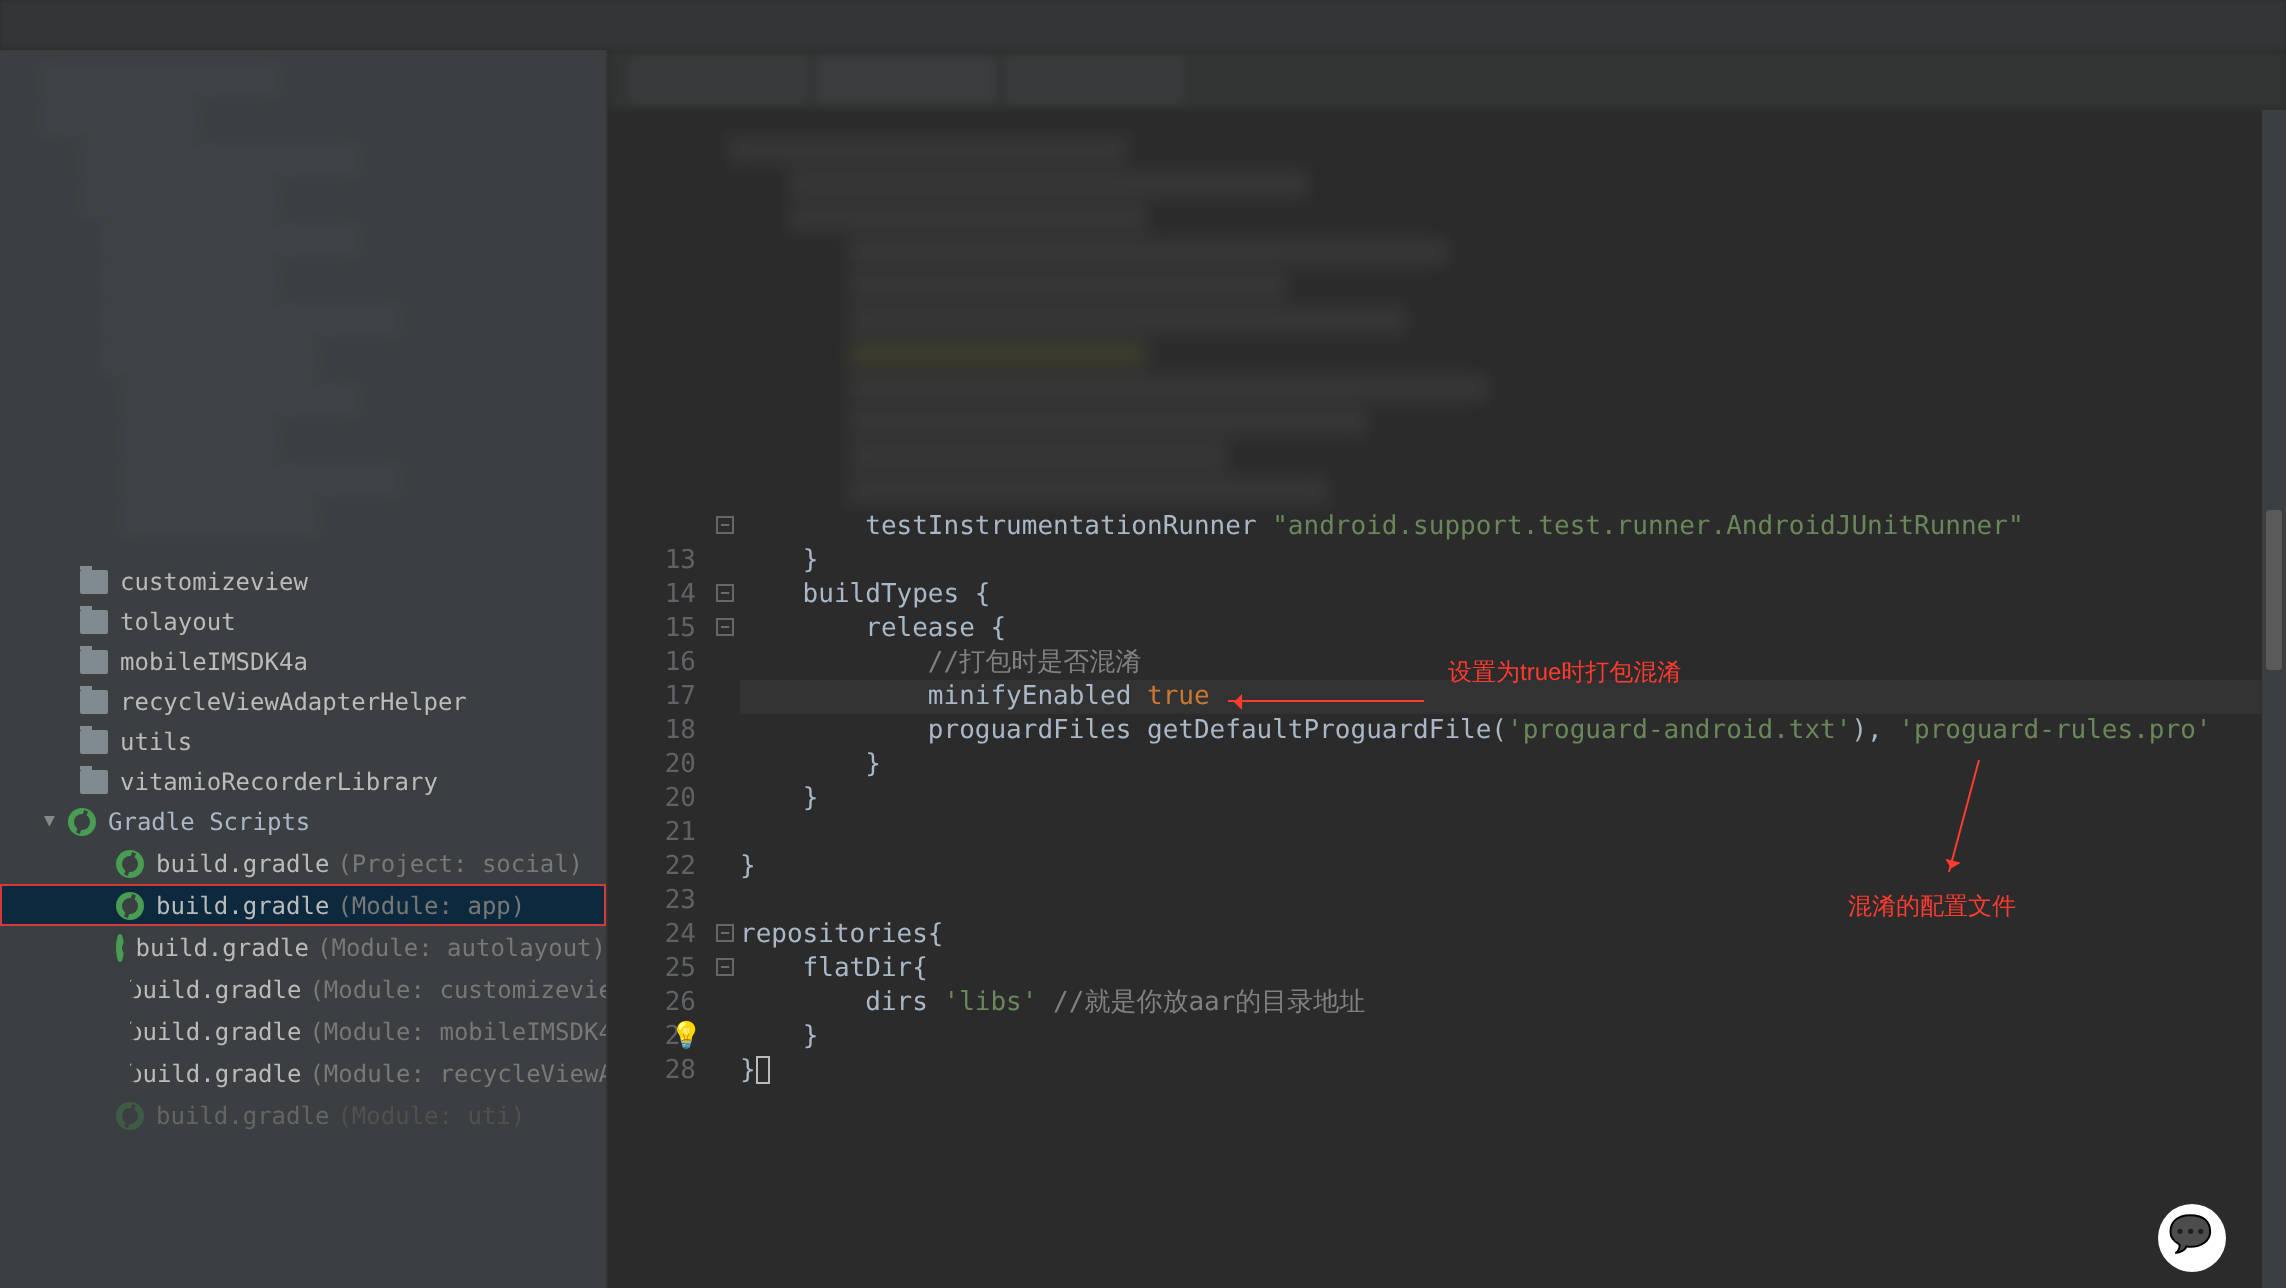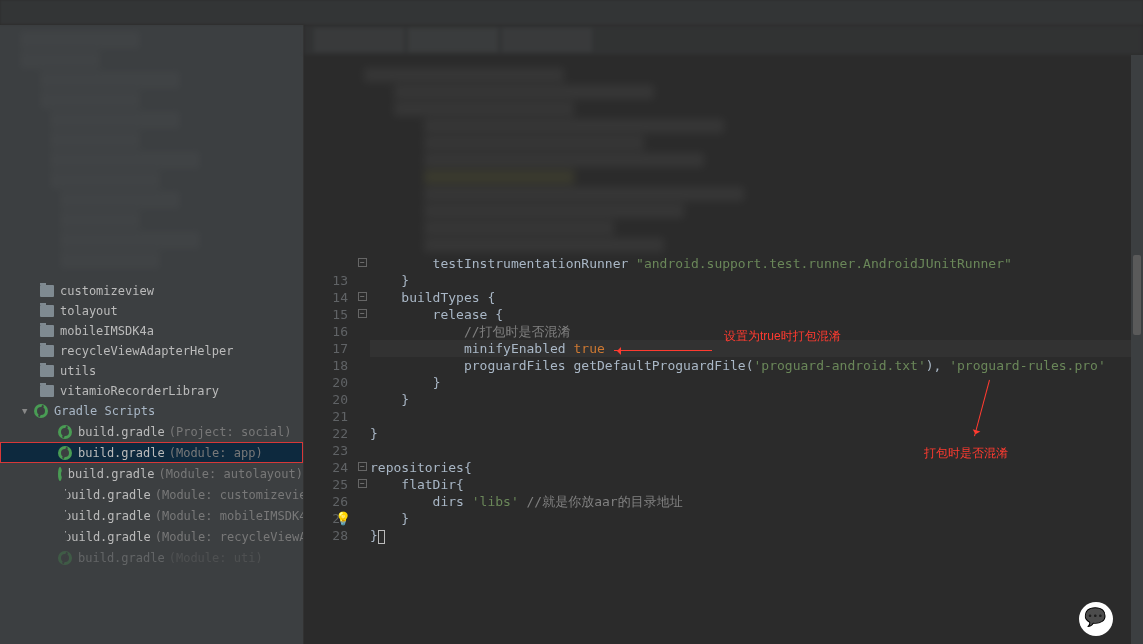--- a/index.html
+++ b/index.html
@@ -189,21 +189,21 @@
           <div class="f" style="top: 54px;">−</div>
           <div class="f" style="top: 207px;">−</div>
           <div class="f" style="top: 224px;">−</div>
         </div>
       <div class="code" id="code"><div class="code-line"><span style="position: relative;">        testInstrumentationRunner <span class="c-str">"android.support.test.runner.AndroidJUnitRunner"</span></span></div><div class="code-line"><span style="position: relative;">    <span class="c-brace">}</span></span></div><div class="code-line"><span style="position: relative;">    buildTypes <span class="c-brace">{</span></span></div><div class="code-line"><span style="position: relative;">        release <span class="c-brace">{</span></span></div><div class="code-line"><span style="position: relative;">            <span class="c-com">//打包时是否混淆</span></span></div><div class="code-line"><div class="hl-line"></div><span style="position: relative;">            minifyEnabled <span class="c-kw">true</span></span></div><div class="code-line"><span style="position: relative;">            proguardFiles getDefaultProguardFile(<span class="c-str">'proguard-android.txt'</span>), <span class="c-str">'proguard-rules.pro'</span></span></div><div class="code-line"><span style="position: relative;">        <span class="c-brace">}</span></span></div><div class="code-line"><span style="position: relative;">    <span class="c-brace">}</span></span></div><div class="code-line"><span style="position: relative;"></span></div><div class="code-line"><span style="position: relative;"><span class="c-brace">}</span></span></div><div class="code-line"><span style="position: relative;"></span></div><div class="code-line"><span style="position: relative;">repositories<span class="c-brace">{</span></span></div><div class="code-line"><span style="position: relative;">    flatDir<span class="c-brace">{</span></span></div><div class="code-line"><span style="position: relative;">        dirs <span class="c-str">'libs'</span> <span class="c-com">//就是你放aar的目录地址</span></span></div><div class="code-line"><span style="position: relative;">    <span class="c-brace">}</span></span><span class="bulb">💡</span></div><div class="code-line"><span style="position: relative;"><span class="c-brace">}</span><span class="cursor-box"></span></span></div></div>
     </div>
 
     <div class="anno" style="top:303px; left:420px;">设置为true时打包混淆</div>
     <div class="arrow-line" style="top:325px; left:310px; width:98px; transform:scaleX(-1);"></div>
 
-    <div class="anno" style="top:420px; left:620px;">打包时是否混淆</div>
+    <div class="anno" style="top:420px; left:620px;">混淆的配置文件</div>
     <div class="arrow-diag" style="top:355px; left:685px; height:58px; transform:rotate(15deg);"></div>
 
     <div class="scrollbar">
       <div class="scroll-thumb"></div>
     </div>
   </div>
 </div>
 
 <div class="watermark">
   <span class="wechat"></span>

